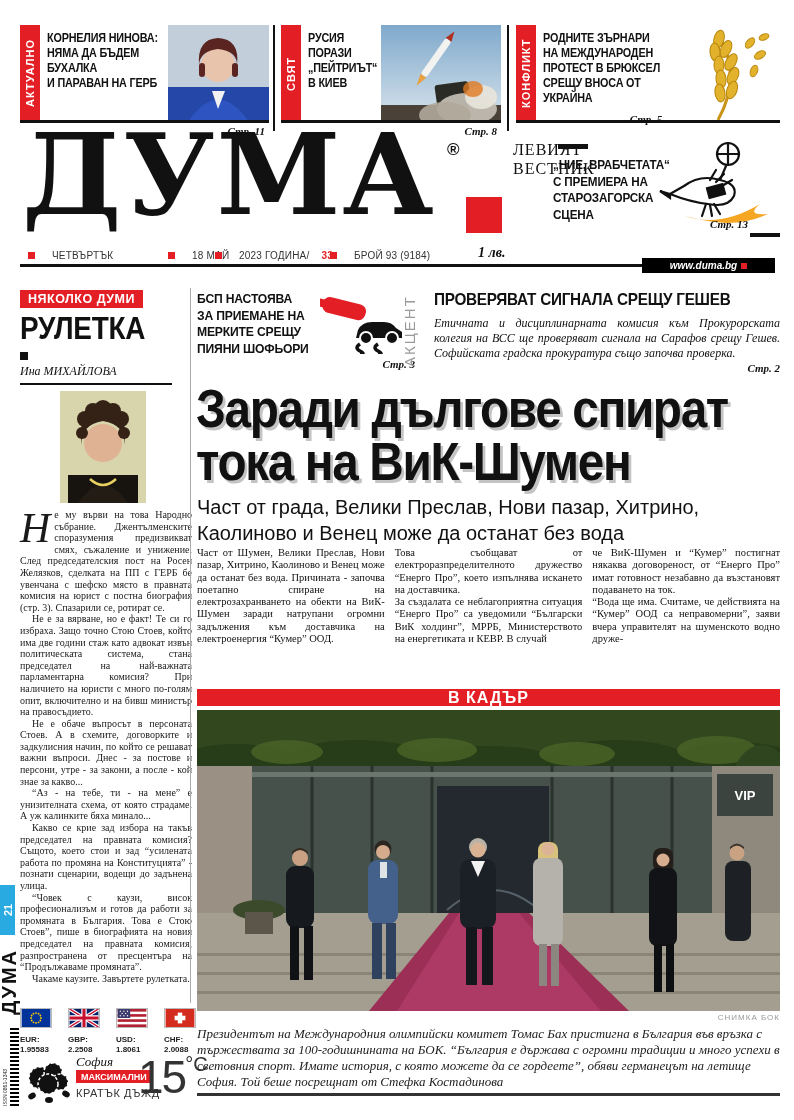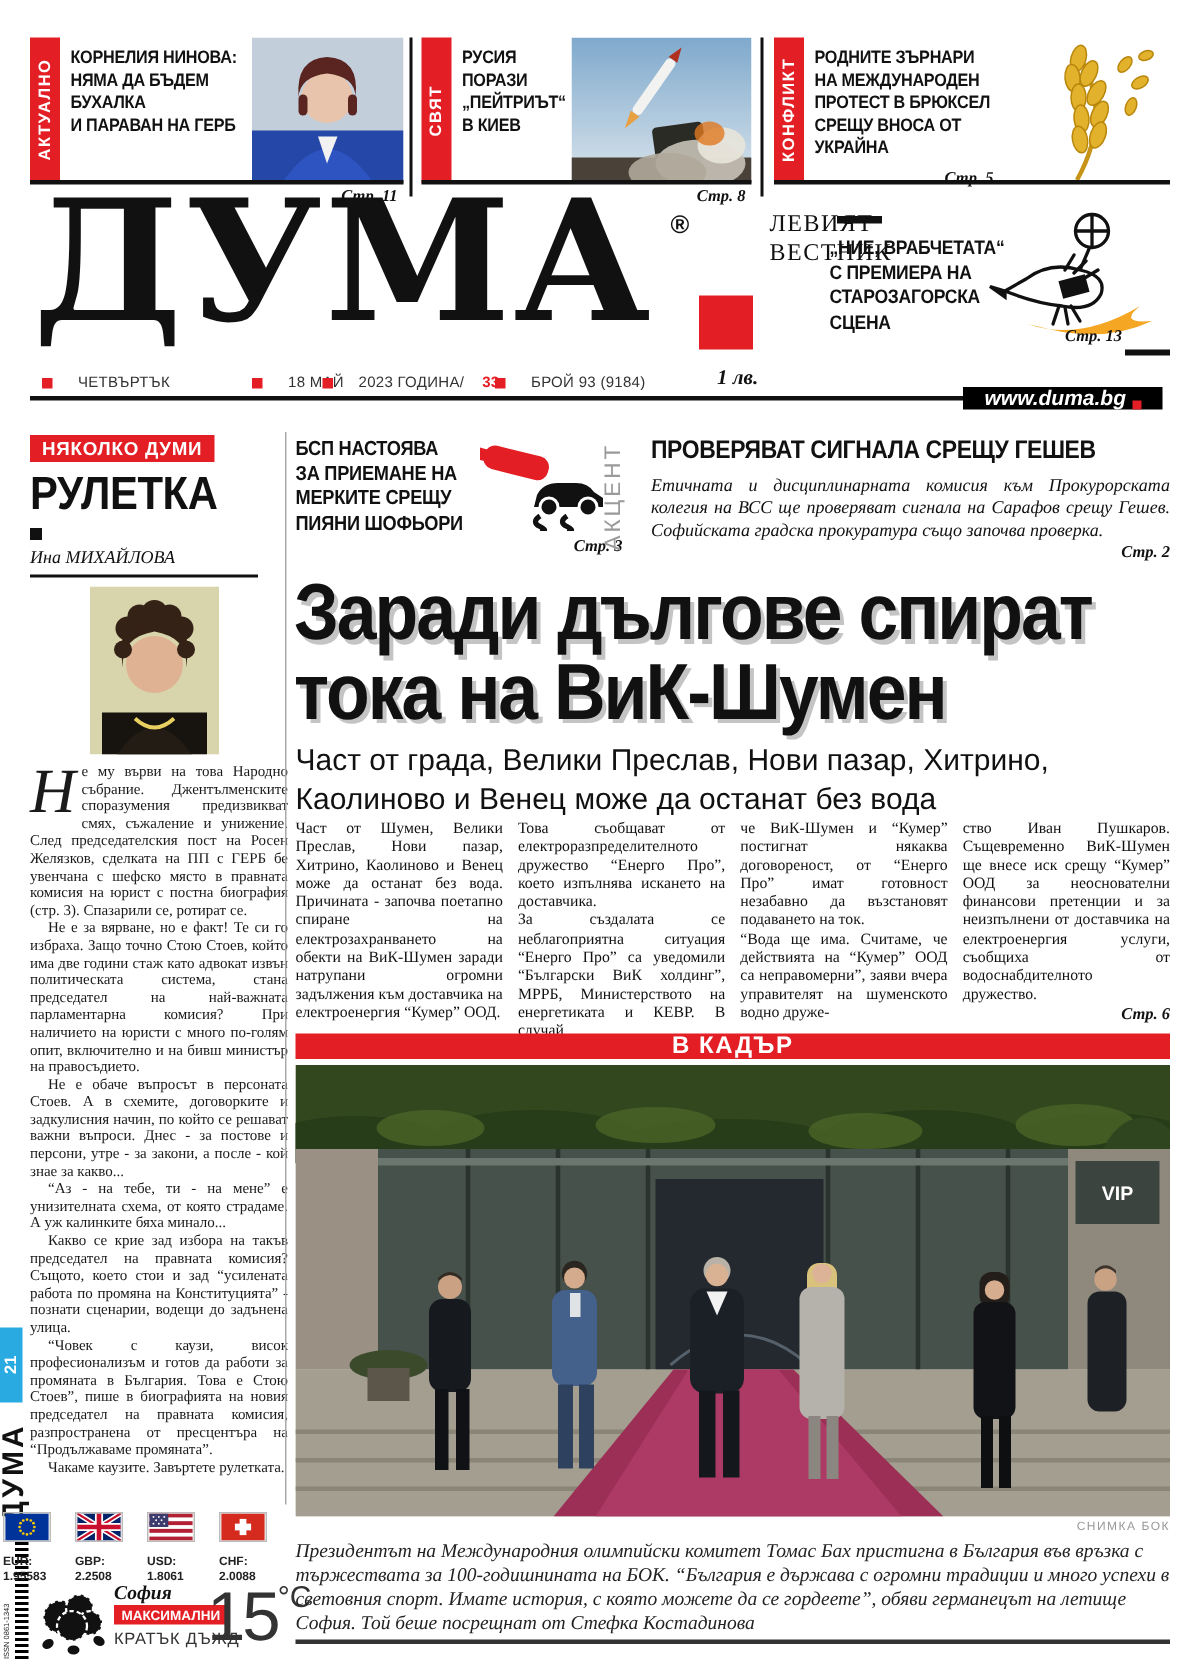--- a/index.html
+++ b/index.html
@@ -150,21 +150,21 @@
       <span class="redsq"></span>
       <span>2023 ГОДИНА/</span>
       <span style="color:#e31e24;font-weight:700;">33</span>
     </div>
   <div class="dl-item abs" style="left:330px;top:250px;">
       <span class="redsq"></span>
       <span>БРОЙ 93 (9184)</span>
     </div>
   <div class="abs serif" style="left:478px;top:245px;font-size:14px;font-style:italic;font-weight:700;">1 лв.</div>
   <div class="rule abs" style="left:20px;top:264px;width:754px;height:3px;"></div>
-  <div class="abs" style="left:642px;top:258px;width:133px;height:15px;background:#000;color:#fff;display:flex;align-items:flex-end;justify-content:center;font-size:14px;font-weight:700;font-style:italic;">
+  <div class="abs" style="left:642px;top:258px;width:133px;height:15px;background:#000;color:#fff;display:flex;align-items:center;justify-content:center;font-size:10px;font-weight:700;font-style:italic;">
       <span>www.duma.bg</span>
       <span style="width:6px;height:6px;background:#e31e24;margin-left:4px;display:inline-block;"></span>
     </div>
 
   <div class="abs" style="left:0;top:885px;width:15px;height:50px;background:#29abe2;color:#fff;font-size:11px;font-weight:700;writing-mode:vertical-rl;transform:rotate(180deg);display:flex;align-items:center;justify-content:center;">21</div>
   <div class="abs" style="left:-2px;top:945px;font-size:20px;font-weight:800;letter-spacing:2px;writing-mode:vertical-rl;transform:rotate(180deg);height:70px;">ДУМА</div>
   <div class="abs" style="left:10px;top:1028px;width:9px;height:78px;background:repeating-linear-gradient(to bottom,#000 0 2px,#fff 2px 4px);"></div>
   <div class="abs" style="left:2px;top:1028px;font-size:5px;writing-mode:vertical-rl;transform:rotate(180deg);height:78px;color:#222;">ISSN 0861-1343</div>
 
   <div class="abs" style="left:20px;top:290px;background:#e31e24;color:#fff;font-size:12.5px;font-weight:700;padding:2px 8px;letter-spacing:0.5px;display:inline-block;">НЯКОЛКО ДУМИ</div>
@@ -192,21 +192,21 @@
   <div class="abs serif op-body" style="left:20px;top:509px;width:172px;font-size:10px;line-height:11.6px;text-align:justify;color:#1a1a1a;">
     <p class="first"><span class="dropcap">Н</span><span>е му върви на това Народно събрание. Джентълменските споразумения предизвикват смях, съжаление и унижение. След председателския пост на Росен Желязков, сделката на ПП с ГЕРБ бе увенчана с шефско място в правната комисия на юрист с постна биография (стр. 3). Спазарили се, ротират се.</span></p>
     <p>Не е за вярване, но е факт! Те си го избраха. Защо точно Стою Стоев, който има две години стаж като адвокат извън политическата система, стана председател на най-важната парламентарна комисия? При наличието на юристи с много по-голям опит, включително и на бивш министър на правосъдието.</p>
     <p>Не е обаче въпросът в персоната Стоев. А в схемите, договорките и задкулисния начин, по който се решават важни въпроси. Днес - за постове и персони, утре - за закони, а после - кой знае за какво...</p>
     <p>“Аз - на тебе, ти - на мене” е унизителната схема, от която страдаме. А уж калинките бяха минало...</p>
     <p>Какво се крие зад избора на такъв председател на правната комисия? Същото, което стои и зад “усилената работа по промяна на Конституцията” - познати сценарии, водещи до задънена улица.</p>
     <p>“Човек с каузи, висок професионализъм и готов да работи за промяната в България. Това е Стою Стоев”, пише в биографията на новия председател на правната комисия, разпространена от пресцентъра на “Продължаваме промяната”.</p>
     <p>Чакаме каузите. Завъртете рулетката.</p>
   </div>
 
-  <div class="abs" style="left:2px;top:1008px;width:176px;display:flex;justify-content:space-between;">
+  <div class="abs" style="left:20px;top:1008px;width:176px;display:flex;justify-content:space-between;">
     <div>
       <svg class="flagbox" viewBox="0 0 32 20">
         <rect width="32" height="20" fill="#039"></rect>
         <g fill="#fc0">
             <circle cx="16" cy="4.5" r="1"></circle>
             <circle cx="18.8" cy="5.2" r="1"></circle>
             <circle cx="20.8" cy="7.2" r="1"></circle>
             <circle cx="21.5" cy="10" r="1"></circle>
             <circle cx="20.8" cy="12.8" r="1"></circle>
             <circle cx="18.8" cy="14.8" r="1"></circle>
@@ -269,21 +269,21 @@
         <circle cx="31" cy="16" r="9"></circle>
         <circle cx="38" cy="26" r="8"></circle>
         <circle cx="26" cy="28" r="10"></circle>
     </g>
     <g fill="#111">
         <ellipse cx="10" cy="40" rx="4" ry="3" transform="rotate(-30 10 40)"></ellipse>
         <ellipse cx="44" cy="38" rx="4" ry="3" transform="rotate(30 44 38)"></ellipse>
         <ellipse cx="27" cy="44" rx="4" ry="3"></ellipse>
       </g>
   </svg>
-  <div class="abs serif" style="left:76px;top:1054px;font-size:13px;font-style:italic;font-weight:700;">София</div>
+  <div class="abs serif" style="left:76px;top:1054px;font-size:13px;font-style:italic;font-weight:400;">София</div>
   <div class="abs" style="left:76px;top:1070px;background:#e31e24;color:#fff;font-size:9px;font-weight:700;padding:1.5px 5px;display:inline-block;">МАКСИМАЛНИ</div>
   <div class="abs" style="left:76px;top:1087px;font-size:11px;letter-spacing:0.5px;color:#333;">КРАТЪК ДЪЖД</div>
   <div class="abs" style="left:138px;top:1050px;font-size:46px;font-weight:200;color:#333;letter-spacing:-2px;">
     <span>15</span><span style="font-size:20px;vertical-align:22px;letter-spacing:0;">°C</span>
   </div>
 
   <div class="abs" style="left:190px;top:288px;width:1px;height:715px;background:#aaa;"></div>
 
   <div class="t-head prl sx abs" style="left:197px;top:291px;width:135px;font-size:13.5px;line-height:16.5px;">БСП НАСТОЯВА
 ЗА ПРИЕМАНЕ НА
@@ -313,23 +313,20 @@
 тока на ВиК-Шумен</div>
   <div class="abs prl" style="left:197px;top:494px;font-size:20px;line-height:26px;color:#111;">Част от града, Велики Преслав, Нови пазар, Хитрино,
 Каолиново и Венец може да останат без вода</div>
 
   <div class="abs" style="left:197px;top:547px;width:583px;height:137px;display:flex;gap:10px;">
     <div class="mcol">Част от Шумен, Велики Преслав, Нови пазар, Хитрино, Каолиново и Венец може да останат без вода. Причината - започва поетапно спиране на електрозахранването на обекти на ВиК-Шумен заради натрупани огромни задължения към доставчика на електроенергия “Кумер” ООД.</div>
     <div class="mcol">Това съобщават от електроразпределителното дружество “Енерго Про”, което изпълнява искането на доставчика.
 За създалата се неблагоприятна ситуация “Енерго Про” са уведомили “Български ВиК холдинг”, МРРБ, Министерството на енергетиката и КЕВР. В случай</div>
     <div class="mcol">че ВиК-Шумен и “Кумер” постигнат някаква договореност, от “Енерго Про” имат готовност незабавно да възстановят подаването на ток.
 “Вода ще има. Считаме, че действията на “Кумер” ООД са неправомерни”, заяви вчера управителят на шуменското водно друже-</div>
-    <div class="mcol"><span>ство Иван Пушкаров. Същевременно ВиК-Шумен ще внесе иск срещу “Кумер” ООД за неоснователни финансови претенции и за неизпълнени от доставчика на електроенергия услуги, съобщиха от водоснабдителното дружество.</span>
-      <div class="pageref" style="text-align:right;">Стр. 6</div>
-    </div>
   </div>
 
   <div class="abs" style="left:197px;top:689px;width:583px;height:17px;background:#e31e24;color:#fff;font-size:16px;font-weight:700;letter-spacing:1px;display:flex;align-items:center;justify-content:center;">В КАДЪР</div>
 
   <svg class="abs" style="left:197px;top:710px;" width="583" height="301" viewBox="0 0 583 301">
     <rect width="583" height="301" fill="#cdc7ba"></rect>
     <rect width="583" height="56" fill="#33471f"></rect>
     <g fill="#273c18">
       <ellipse cx="40" cy="52" rx="60" ry="18"></ellipse>
         <ellipse cx="160" cy="50" rx="70" ry="20"></ellipse>

